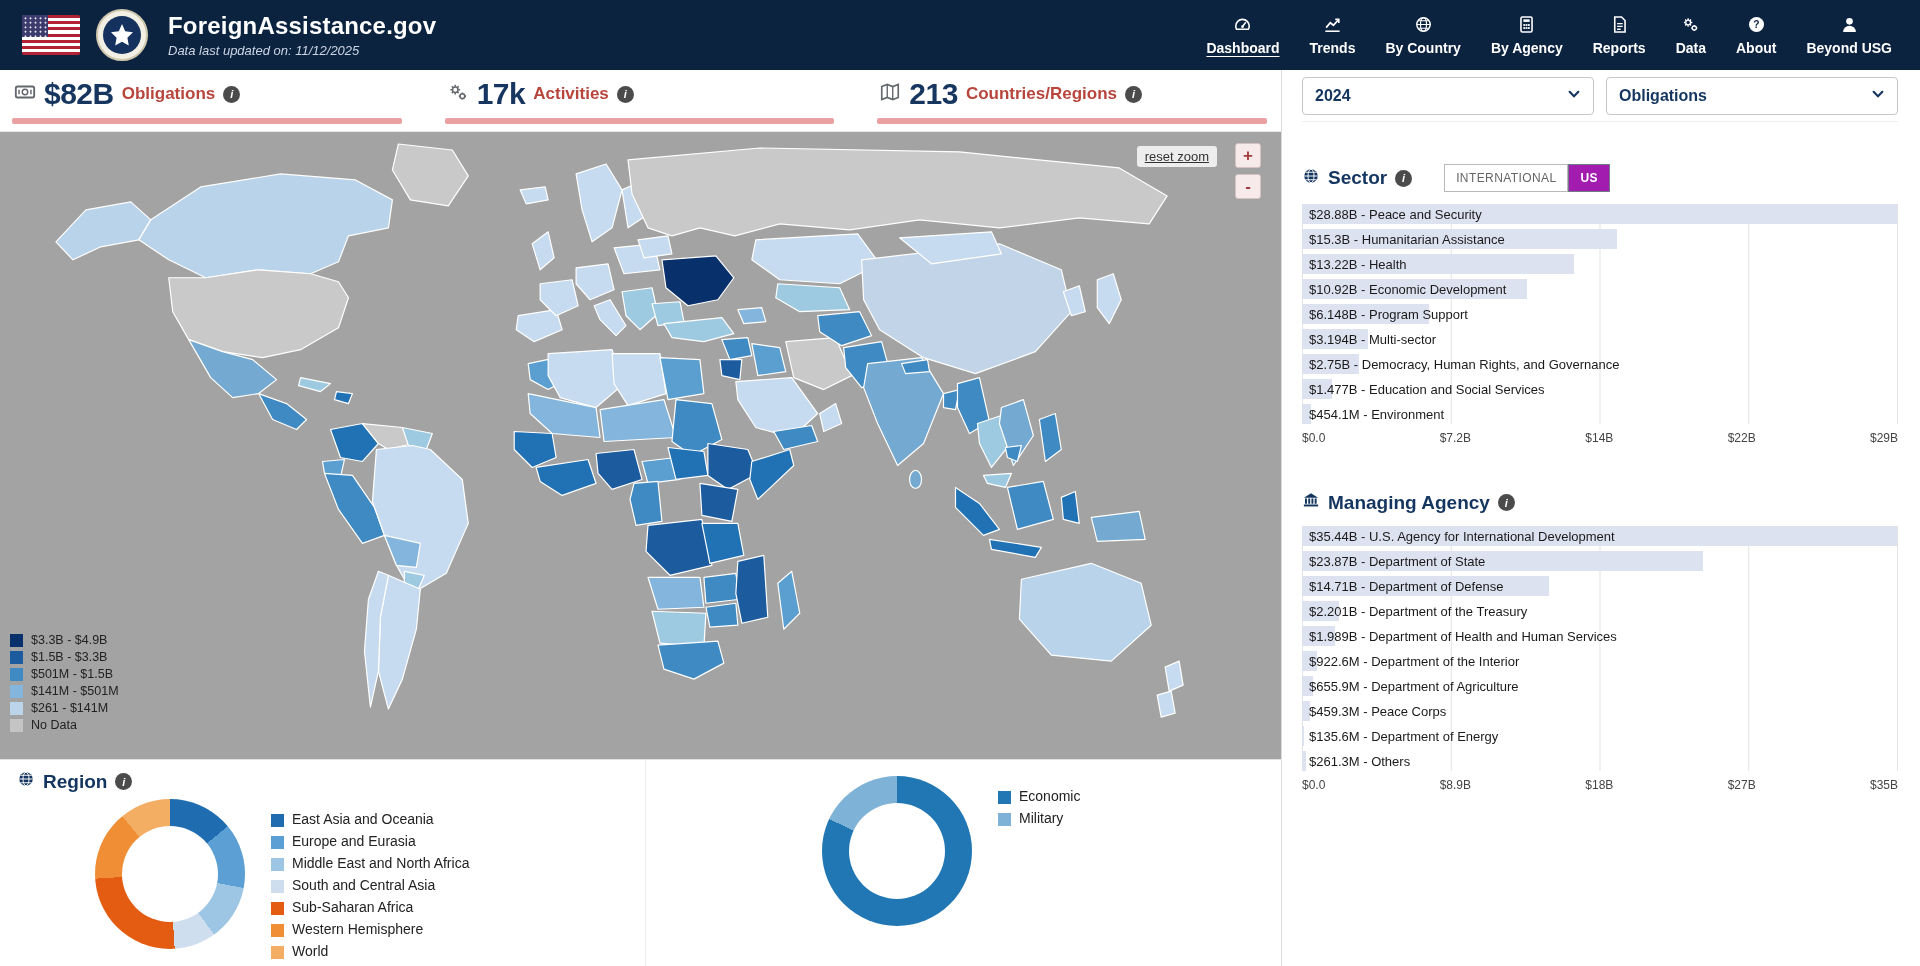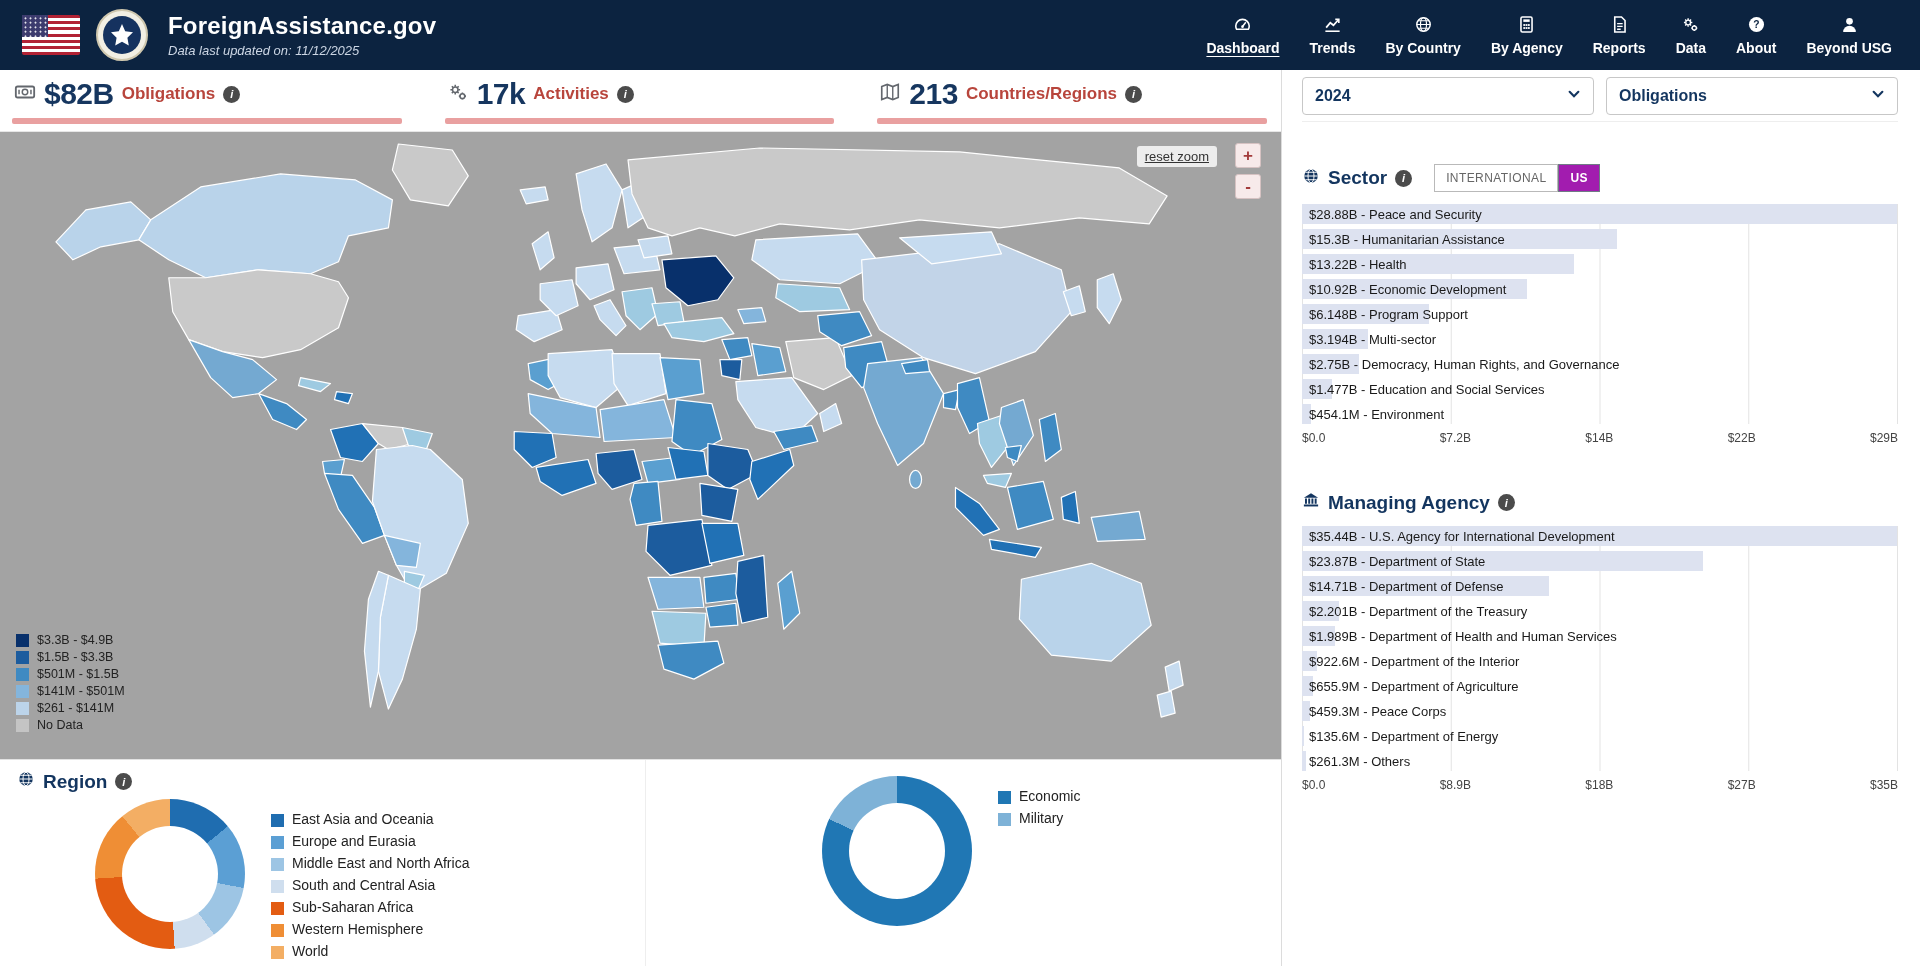--- a/index.html
+++ b/index.html
@@ -43,30 +43,30 @@
     font-size: 16px; font-weight: 700; color: #13355f; cursor: pointer; }
   
   .map-panel { height: 628px; position: relative; border-bottom: 1px solid #e2e2e2; background: #a3a3a3; }
   .map-panel svg.world { width: 100%; height: 100%; display: block; }
   .reset-zoom { position: absolute; top: 14px; right: 64px; font-size: 13px; color: #333; text-decoration: underline;
     background: #ededed; padding: 3px 8px; border-radius: 3px; cursor: pointer; }
   .zoom-btn { position: absolute; right: 20px; width: 26px; height: 25px; border: 1px solid #d6c2c2; background: #f7eaea;
     color: #a33c3c; font-size: 17px; font-weight: 700; display: flex; align-items: center; justify-content: center;
     border-radius: 3px; cursor: pointer; }
   .zoom-in { top: 11px; } .zoom-out { top: 42px; }
-  .map-legend { position: absolute; left: 16px; bottom: 24px; }
+  .map-legend { position: absolute; left: 10px; bottom: 24px; }
   .map-legend .lg-item { margin-bottom: 3px; font-size: 12.5px; }
   
   .lg-item { display: flex; align-items: center; gap: 8px; color: #222; }
   .lg-swatch { width: 13px; height: 13px; flex: none; }
   
   .section-head { display: flex; align-items: center; gap: 8px; color: #13355f; font-size: 19px; font-weight: 700; }
   .sector-section { margin-top: 42px; }
   .agency-section { margin-top: 46px; }
-  .toggle-group { display: flex; margin-left: 14px; }
+  .toggle-group { display: flex; margin-left: 24px; }
   .toggle-btn { font-family: inherit; font-size: 12px; font-weight: 400; padding: 6px 11px; border: 1px solid #b9b9b9;
     background: #fff; color: #666; letter-spacing: .4px; cursor: pointer; }
   .toggle-btn.selected { background: #a21caf; border-color: #707a86; color: #fff; font-weight: 700; }
   .hbar-chart { margin-top: 12px; position: relative;
     background-image: linear-gradient(to right, #e3e3e3 1px, transparent 1px);
     background-size: 25% 100%; border-right: 1px solid #e3e3e3; }
   .hbar-row { height: 20px; margin-bottom: 5px; position: relative; }
   .hbar { position: absolute; left: 0; top: 0; bottom: 0; }
   .hbar-label { position: absolute; left: 7px; top: 50%; transform: translateY(-50%);
     font-size: 13px; color: #1a1a1a; white-space: nowrap; }

